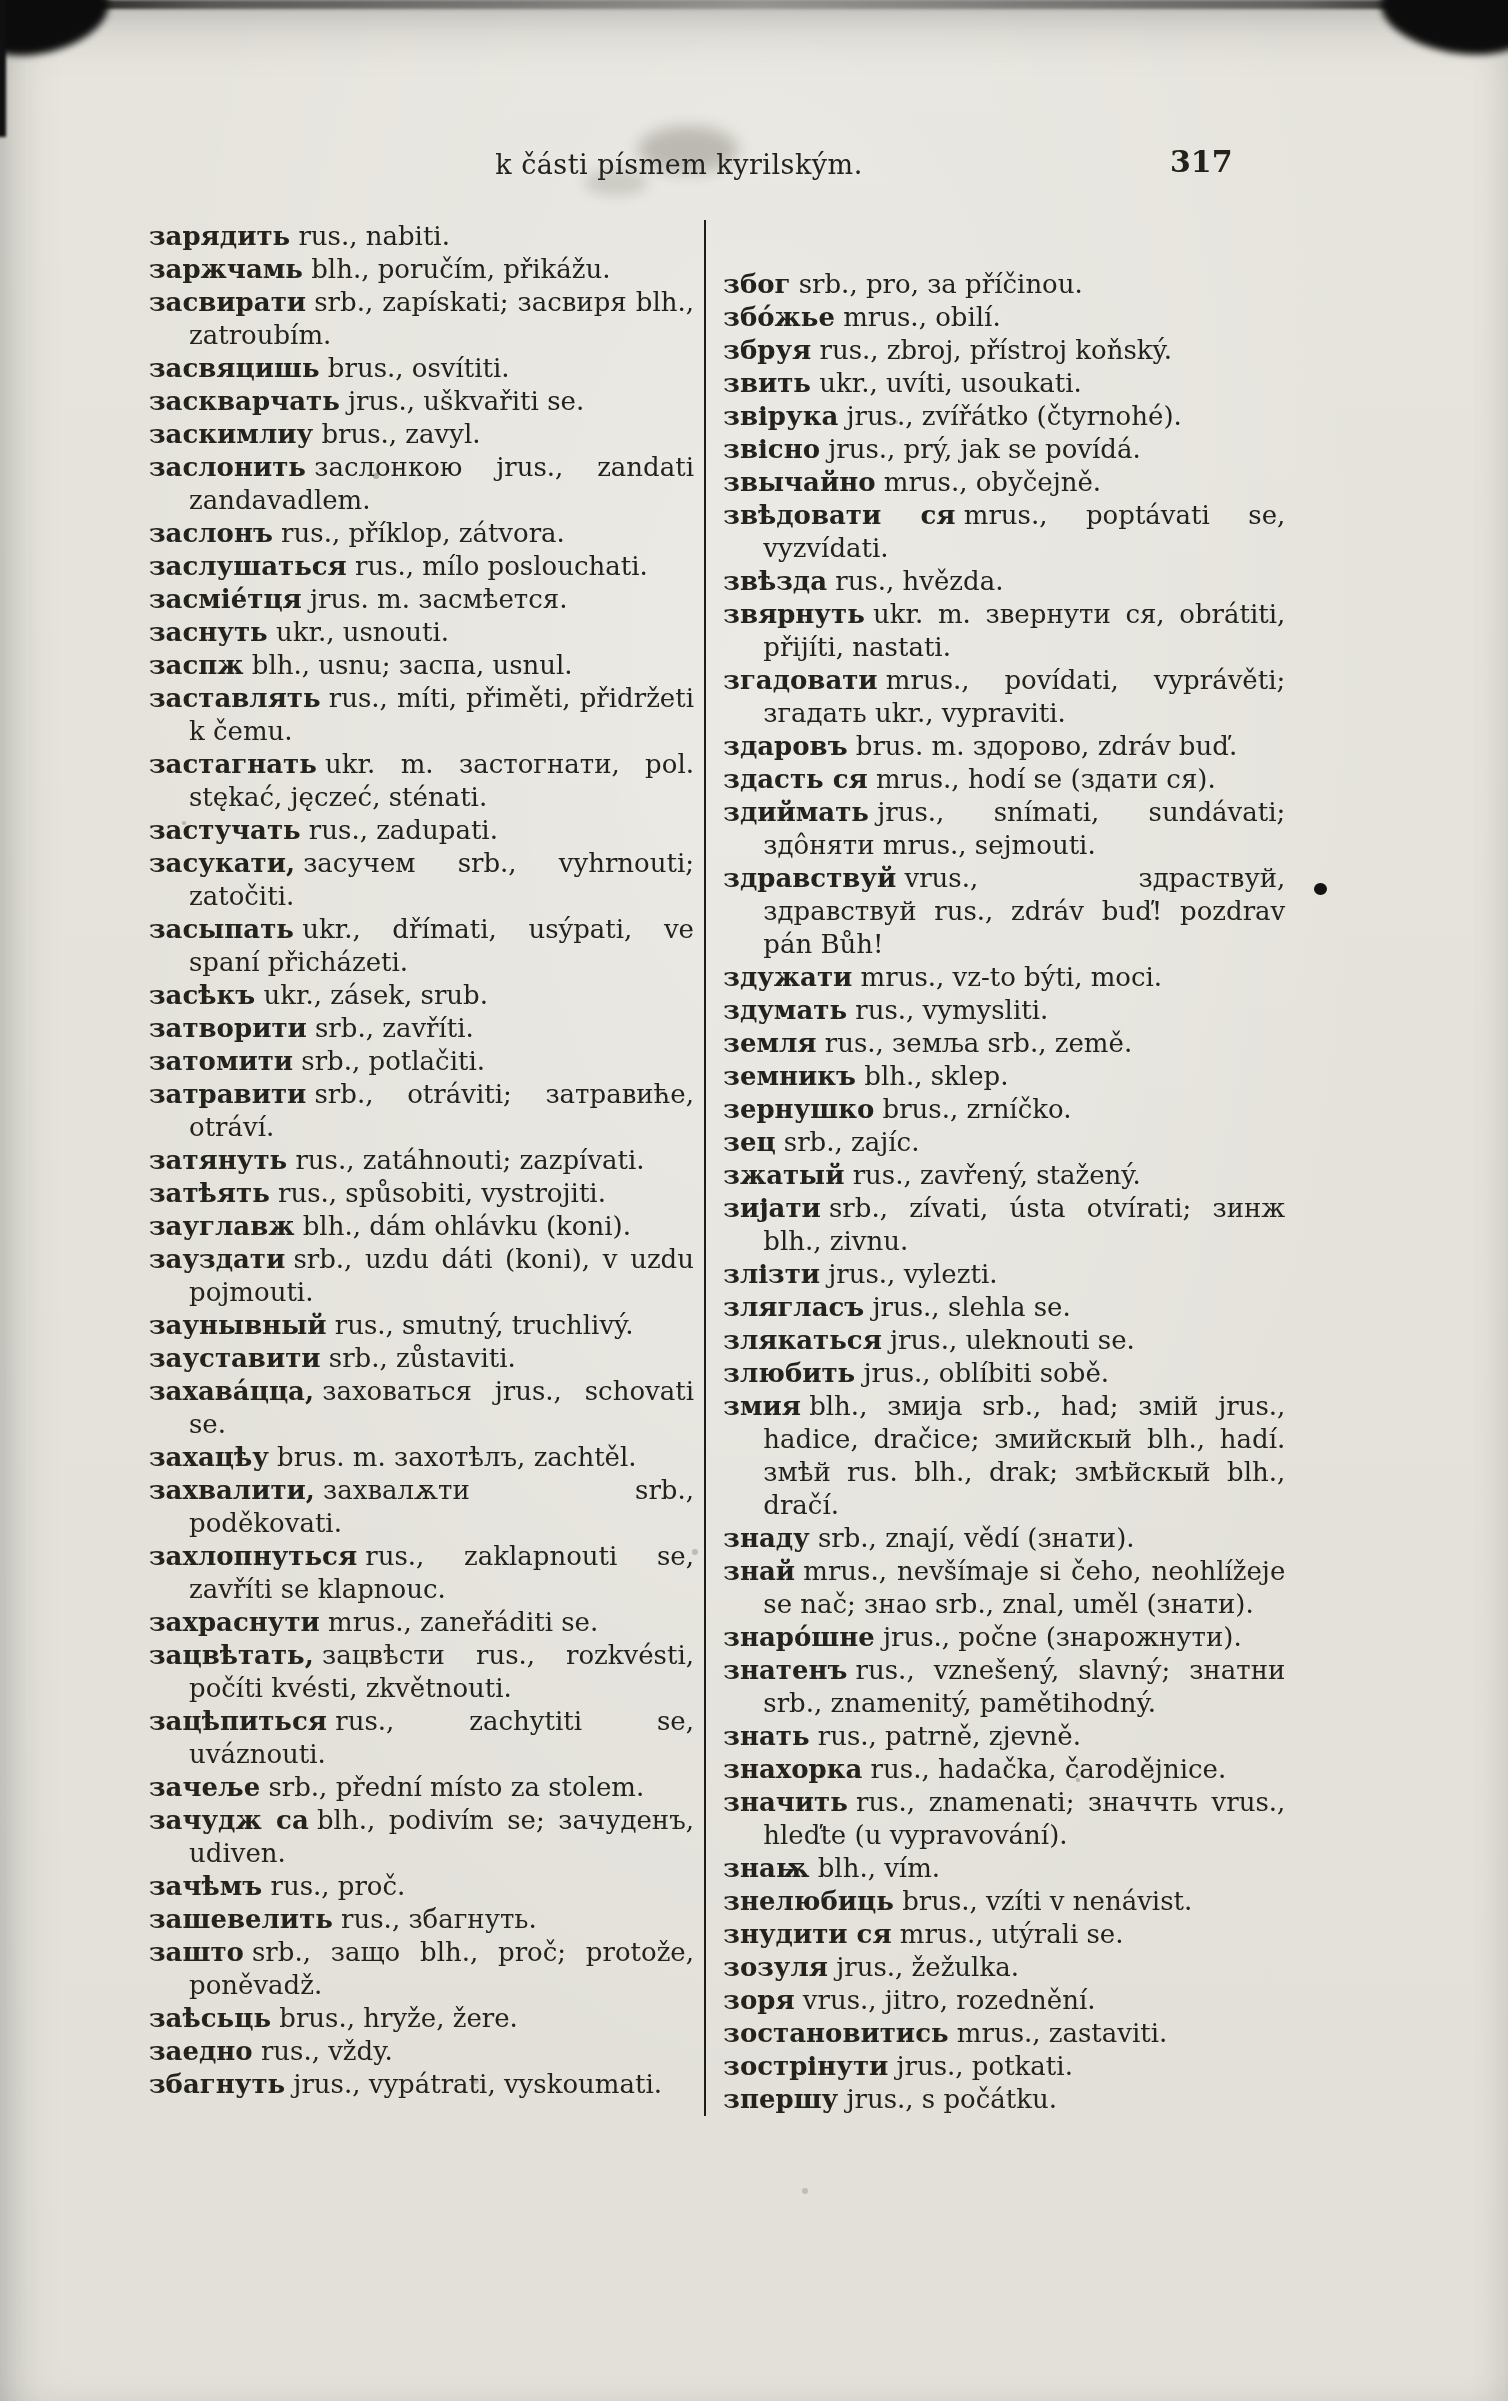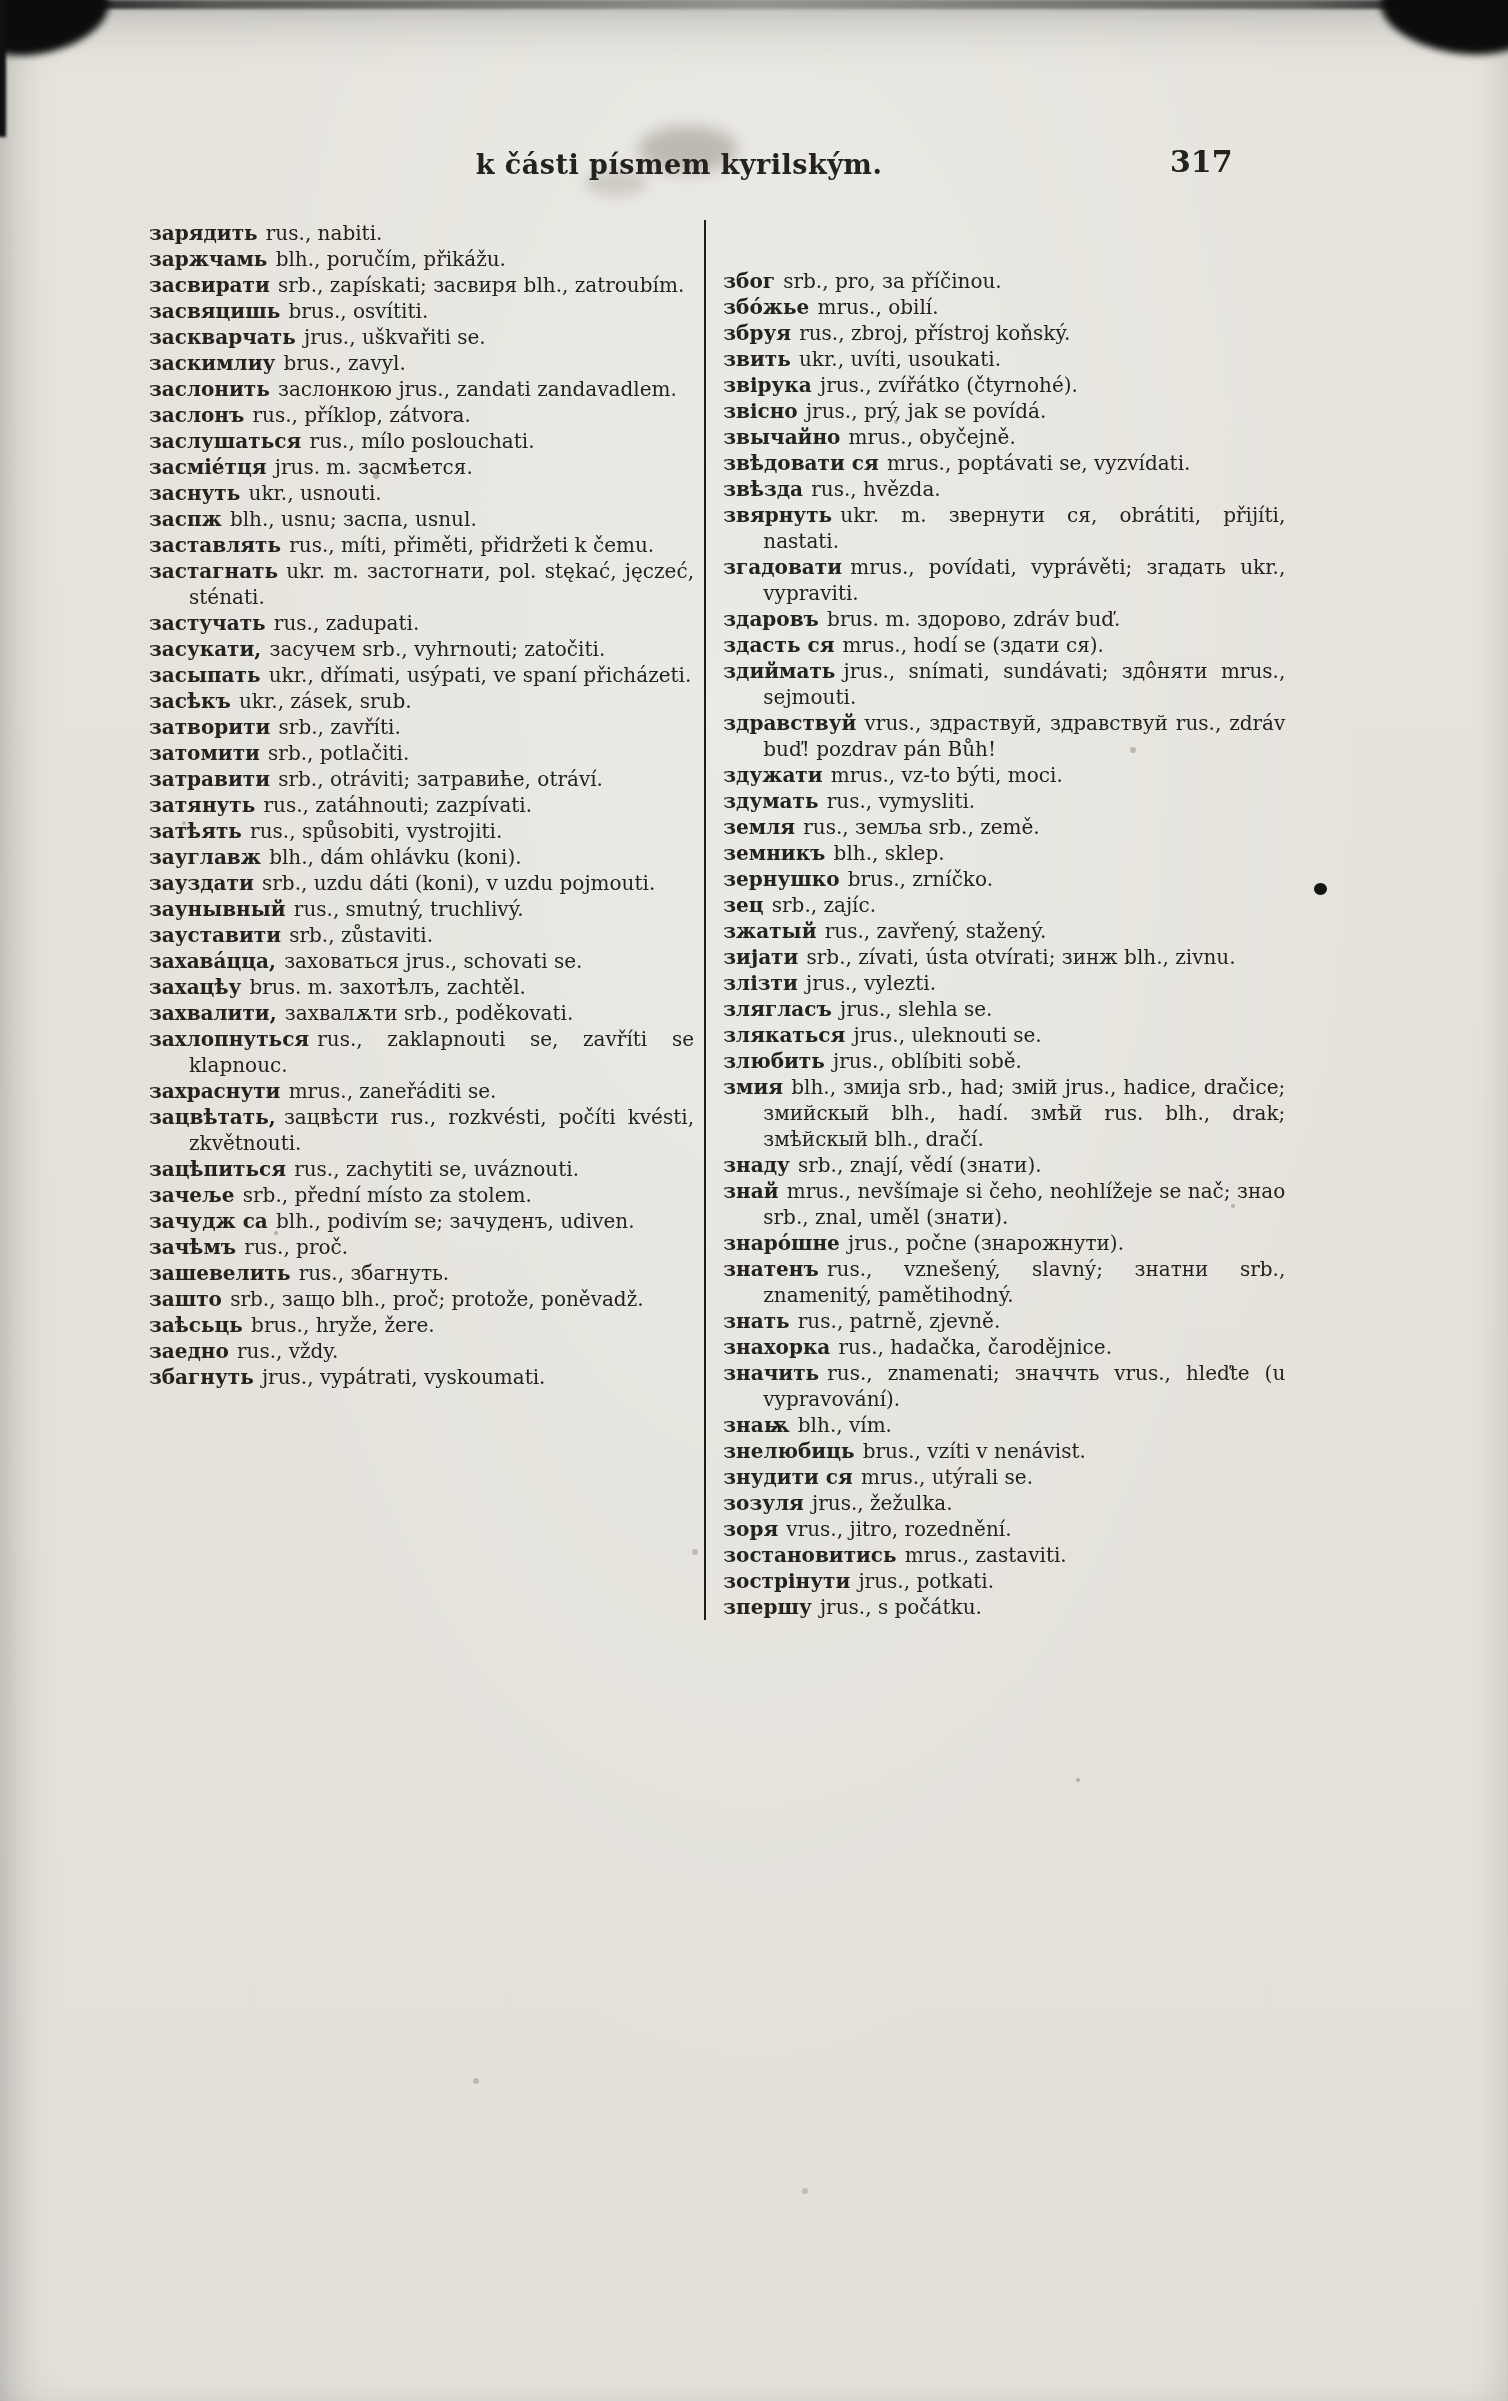--- a/index.html
+++ b/index.html
@@ -62,32 +62,32 @@
       693px 1550px 0 0.9px rgba(70,66,58,.25),
       1076px 1778px 0 0 rgba(70,66,58,.30),
       474px 2079px 0 0.9px rgba(70,66,58,.25),
       1231px 1204px 0 0 rgba(70,66,58,.30),
       803px 2189px 0 0.9px rgba(70,66,58,.22),
       182px 821px 0 0 rgba(70,66,58,.28);
   }
   
   .header-title{
     position:absolute;top:149px;left:150px;width:1058px;
-    text-align:center;font-size:27px;font-weight:700;letter-spacing:0.5px;
+    text-align:center;font-size:27px;font-weight:400;letter-spacing:0.5px;
   }
   .page-number{
     position:absolute;top:144px;left:1170px;width:82px;
     font-size:30px;font-weight:700;
   }
   
   .columns{
     position:absolute;top:220px;left:149px;width:1138px;
     display:flex;align-items:stretch;
   }
-  .col{font-size:20px;line-height:26px;}
+  .col{font-size:26px;line-height:33px;}
   .col-left{width:545px;}
   .col-right{width:562px;margin-left:17.3px;margin-top:48px;}
   .divider{
     width:0;border-left:2.7px solid #1f1d1a;margin-left:10px;
   }
   .entry{
     margin:0;padding-left:40px;text-indent:-40px;
     text-align:justify;
   }
   .headword{font-weight:700;padding-right:8.2px;}

